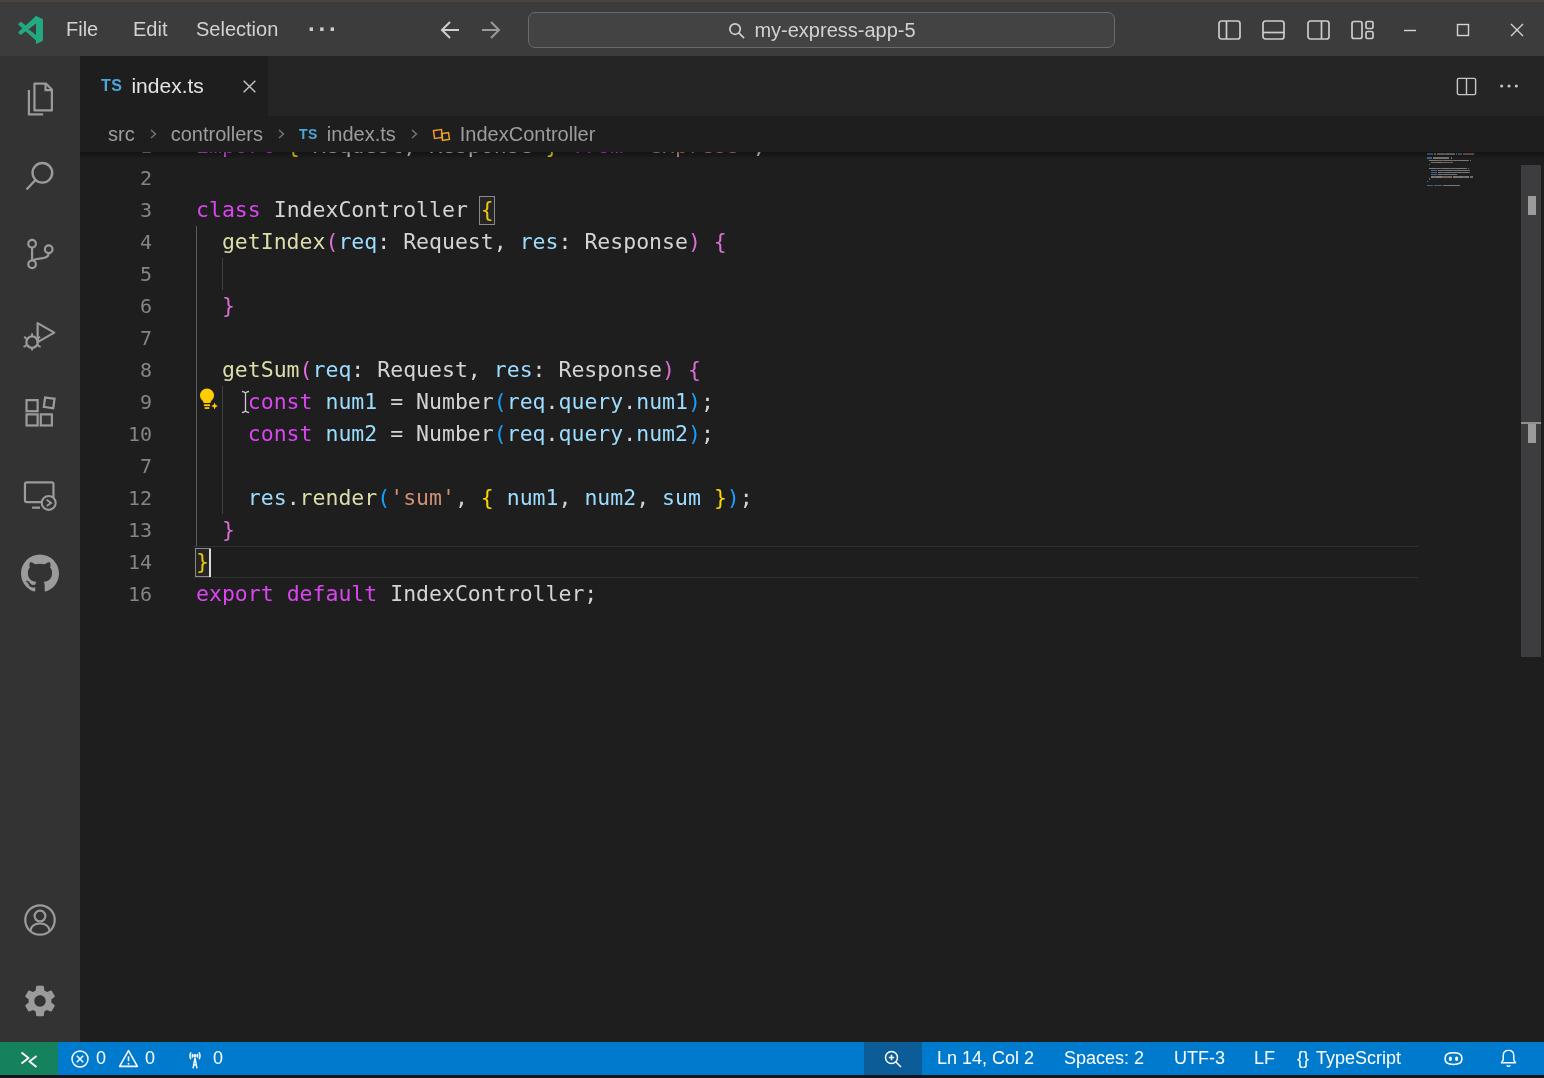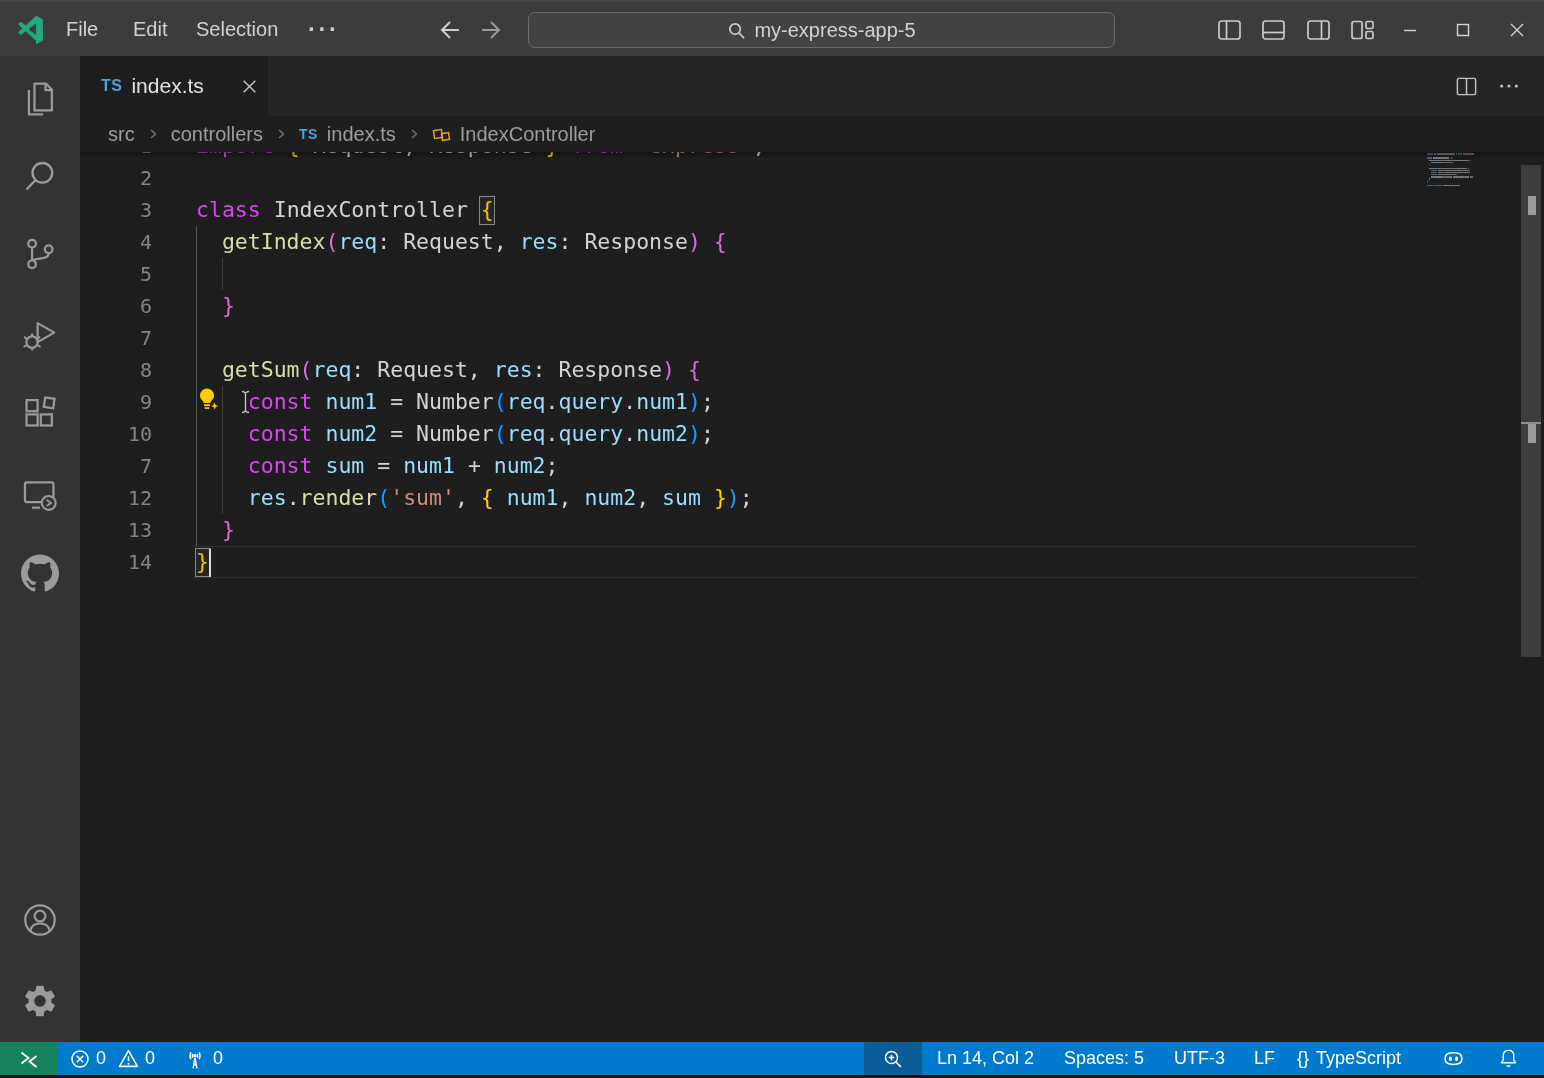--- a/index.html
+++ b/index.html
@@ -287,24 +287,25 @@
         <div class="code-row"><span class="gutter-num">1</span><span class="code-text"><span class="tk-k">import</span><span class="tk-p"> </span><span class="tk-b1">{</span><span class="tk-p"> </span><span class="tk-t">Request</span><span class="tk-p">, </span><span class="tk-t">Response</span><span class="tk-p"> </span><span class="tk-b1">}</span><span class="tk-p"> </span><span class="tk-k">from</span><span class="tk-p"> </span><span class="tk-s">'express'</span><span class="tk-p">;</span></span></div>
         <div class="code-row"><span class="gutter-num">2</span><span class="code-text"></span></div>
         <div class="code-row"><span class="gutter-num">3</span><span class="code-text"><span class="tk-k">class</span><span class="tk-p"> </span><span class="tk-t">IndexController</span><span class="tk-p"> </span><span class="tk-b1">{</span></span></div>
         <div class="code-row"><span class="gutter-num">4</span><span class="code-text"><span class="tk-p">  </span><span class="tk-f">getIndex</span><span class="tk-b2">(</span><span class="tk-v">req</span><span class="tk-p">: </span><span class="tk-t">Request</span><span class="tk-p">, </span><span class="tk-v">res</span><span class="tk-p">: </span><span class="tk-t">Response</span><span class="tk-b2">)</span><span class="tk-p"> </span><span class="tk-b2">{</span></span></div>
         <div class="code-row"><span class="gutter-num">5</span></div>
         <div class="code-row"><span class="gutter-num">6</span><span class="code-text"><span class="tk-p">  </span><span class="tk-b2">}</span></span></div>
         <div class="code-row"><span class="gutter-num">7</span><span class="code-text"></span></div>
         <div class="code-row"><span class="gutter-num">8</span><span class="code-text"><span class="tk-p">  </span><span class="tk-f">getSum</span><span class="tk-b2">(</span><span class="tk-v">req</span><span class="tk-p">: </span><span class="tk-t">Request</span><span class="tk-p">, </span><span class="tk-v">res</span><span class="tk-p">: </span><span class="tk-t">Response</span><span class="tk-b2">)</span><span class="tk-p"> </span><span class="tk-b2">{</span></span></div>
         <div class="code-row"><span class="gutter-num">9</span><span class="code-text"><span class="tk-p">    </span><span class="tk-k">const</span><span class="tk-p"> </span><span class="tk-v">num1</span><span class="tk-p"> = </span><span class="tk-t">Number</span><span class="tk-b3">(</span><span class="tk-v">req</span><span class="tk-p">.</span><span class="tk-v">query</span><span class="tk-p">.</span><span class="tk-v">num1</span><span class="tk-b3">)</span><span class="tk-p">;</span></span></div>
         <div class="code-row"><span class="gutter-num">10</span><span class="code-text"><span class="tk-p">    </span><span class="tk-k">const</span><span class="tk-p"> </span><span class="tk-v">num2</span><span class="tk-p"> = </span><span class="tk-t">Number</span><span class="tk-b3">(</span><span class="tk-v">req</span><span class="tk-p">.</span><span class="tk-v">query</span><span class="tk-p">.</span><span class="tk-v">num2</span><span class="tk-b3">)</span><span class="tk-p">;</span></span></div>
-        <div class="code-row"><span class="gutter-num">7</span><span class="code-text"><span class="tk-p">    </span><span class="tk-k">const</span><span class="tk-p"> </span><span class="tk-v">sum</span><span class="tk-p"> = </span><span class="tk-v">num1</span><span class="tk-p"> + </span><span class="tk-v">num2</span><span class="tk-p">;</span></span></div>
+        <div class="code-row"><span class="gutter-num">7</span></div>
         <div class="code-row"><span class="gutter-num">12</span><span class="code-text"><span class="tk-p">    </span><span class="tk-v">res</span><span class="tk-p">.</span><span class="tk-f">render</span><span class="tk-b3">(</span><span class="tk-s">'sum'</span><span class="tk-p">, </span><span class="tk-b1">{</span><span class="tk-p"> </span><span class="tk-v">num1</span><span class="tk-p">, </span><span class="tk-v">num2</span><span class="tk-p">, </span><span class="tk-v">sum</span><span class="tk-p"> </span><span class="tk-b1">}</span><span class="tk-b3">)</span><span class="tk-p">;</span></span></div>
         <div class="code-row"><span class="gutter-num">13</span><span class="code-text"><span class="tk-p">  </span><span class="tk-b2">}</span></span></div>
         <div class="code-row"><span class="gutter-num">14</span><span class="code-text"><span class="tk-b1">}</span></span></div>
+        <div class="code-row"><span class="gutter-num">16</span><span class="code-text"><span class="tk-k">export</span><span class="tk-p"> </span><span class="tk-k">default</span><span class="tk-p"> </span><span class="tk-t">IndexController</span><span class="tk-p">;</span></span></div>
       </div>
 
     <div id="minimap">
         <div id="minimap-inner">
           <div class="mm-row">
             <i style="left: 0px; width: 6.42px; background: rgb(82, 123, 161);"></i>
             <i style="left: 7.49px; width: 1.07px; background: rgb(153, 144, 79);"></i>
             <i style="left: 9.63px; width: 7.49px; background: rgb(146, 146, 146);"></i>
             <i style="left: 17.12px; width: 2.14px; background: rgb(130, 130, 130);"></i>
             <i style="left: 19.26px; width: 8.56px; background: rgb(146, 146, 146);"></i>
@@ -469,21 +470,21 @@
   </div>
 
   <div id="zoom-item">
     <svg width="22" height="22" viewBox="0 0 22 22">
       <circle cx="9.5" cy="9.5" r="6" stroke="#ffffff" stroke-width="1.5" fill="none"></circle>
       <path d="M9.5 6.8 V12.2 M6.8 9.5 H12.2" stroke="#ffffff" stroke-width="1.5"></path>
       <path d="M14 14 L19 19" stroke="#ffffff" stroke-width="1.5"></path>
     </svg>
   </div>
   <div class="sb-text-item" id="item-lncol">Ln 14, Col 2</div>
-  <div class="sb-text-item" id="item-spaces">Spaces: 5</div>
+  <div class="sb-text-item" id="item-spaces">Spaces: 2</div>
   <div class="sb-text-item" id="item-enc">UTF-3</div>
   <div class="sb-text-item" id="item-eol">LF</div>
   <div id="item-lang" class="sb-text-item">
     <span>{}</span>
     <span>TypeScript</span>
   </div>
   <div class="sb-text-item" id="item-copilot">
     <svg width="25" height="25" viewBox="0 0 24 24">
       <path d="M4 11.5 c0-3.2 2.6-5 8-5 s8 1.8 8 5 v1.5 c0 2.8-2.6 4.7-8 4.7 s-8-1.9-8-4.7 Z" stroke="#ffffff" stroke-width="1.5" fill="none"></path>
       <ellipse cx="9" cy="12.3" rx="1.5" ry="2.2" fill="#ffffff"></ellipse>

